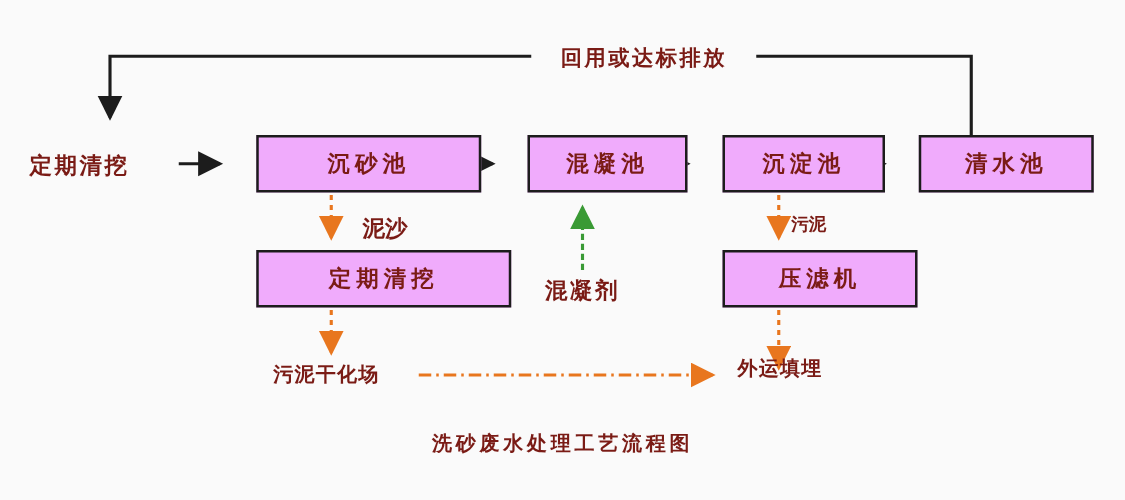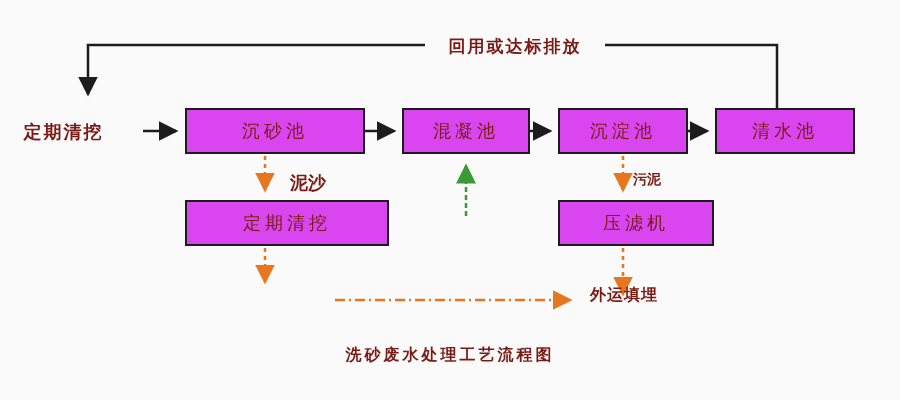--- a/index.html
+++ b/index.html
@@ -9,23 +9,23 @@
     --dashed-arrow: #e8761e;
     --green-arrow: #3a9a35;
     --background: #fafafa;
   }
   * { box-sizing: border-box; }
   body { margin: 0; font-family: "Liberation Sans", sans-serif; background: var(--background); }
   .canvas { position: relative; width: 900px; height: 400px; background: var(--background); overflow: hidden; }
   .arrows { position: absolute; left: 0; top: 0; }
   .box {
     position: absolute; height: 46px;
-    border: 2px solid var(--box-border); background: #d946ef;
+    border: 2px solid var(--box-border); background: #f0abfc;
     display: flex; align-items: center; justify-content: center;
-    font-size: 18px; font-weight: normal; color: var(--text); letter-spacing: 4px;
+    font-size: 18px; font-weight: bold; color: var(--text); letter-spacing: 4px; margin-left: 20px;
   }
   .lbl { position: absolute; color: var(--text); font-weight: bold; }
   .s-black { stroke: var(--solid-arrow); stroke-width: 2.5; fill: none; stroke-linejoin: miter; }
   .s-orange { stroke: var(--dashed-arrow); stroke-width: 2.5; fill: none; stroke-dasharray: 4 4; }
   .s-orange-dd { stroke: var(--dashed-arrow); stroke-width: 2.5; fill: none; stroke-dasharray: 10 4 2 4; }
   .s-green { stroke: var(--green-arrow); stroke-width: 2.5; fill: none; stroke-dasharray: 5 3; }
   .f-black { fill: var(--solid-arrow); }
   .f-orange { fill: var(--dashed-arrow); }
   .f-green { fill: var(--green-arrow); }
 </style>
@@ -70,18 +70,20 @@
   <div class="box" style="left:185px; top:108px; width:180px;">沉砂池</div>
   <div class="box" style="left:402px; top:108px; width:128px;">混凝池</div>
   <div class="box" style="left:715px; top:108px; width:140px;">清水池</div>
   <div class="box" style="left:558px; top:108px; width:130px;">沉淀池</div>
   <div class="box" style="left:185px; top:200px; width:204px;">定期清挖</div>
   <div class="box" style="left:558px; top:200px; width:156px;">压滤机</div>
 
   <div class="lbl" style="left:290px; top:171px; font-size:18px;">泥沙</div>
   <div class="lbl" style="left:633px; top:171px; font-size:14px;">污泥</div>
 
+  <div class="lbl" style="left:420px; top:220px; width:92px; text-align:center; font-size:18px; letter-spacing:2px;">混凝剂</div>
 
+  <div class="lbl" style="left:196px; top:290px; width:130px; text-align:center; font-size:16px; letter-spacing:1px;">污泥干化场</div>
   <div class="lbl" style="left:590px; top:285px; width:110px; text-align:left; font-size:16px; letter-spacing:1px;">外运填埋</div>
 
   <div class="lbl" style="left:250px; top:345px; width:400px; text-align:center; font-size:16px; letter-spacing:3px;">洗砂废水处理工艺流程图</div>
 
 </div>
 
 </body></html>

